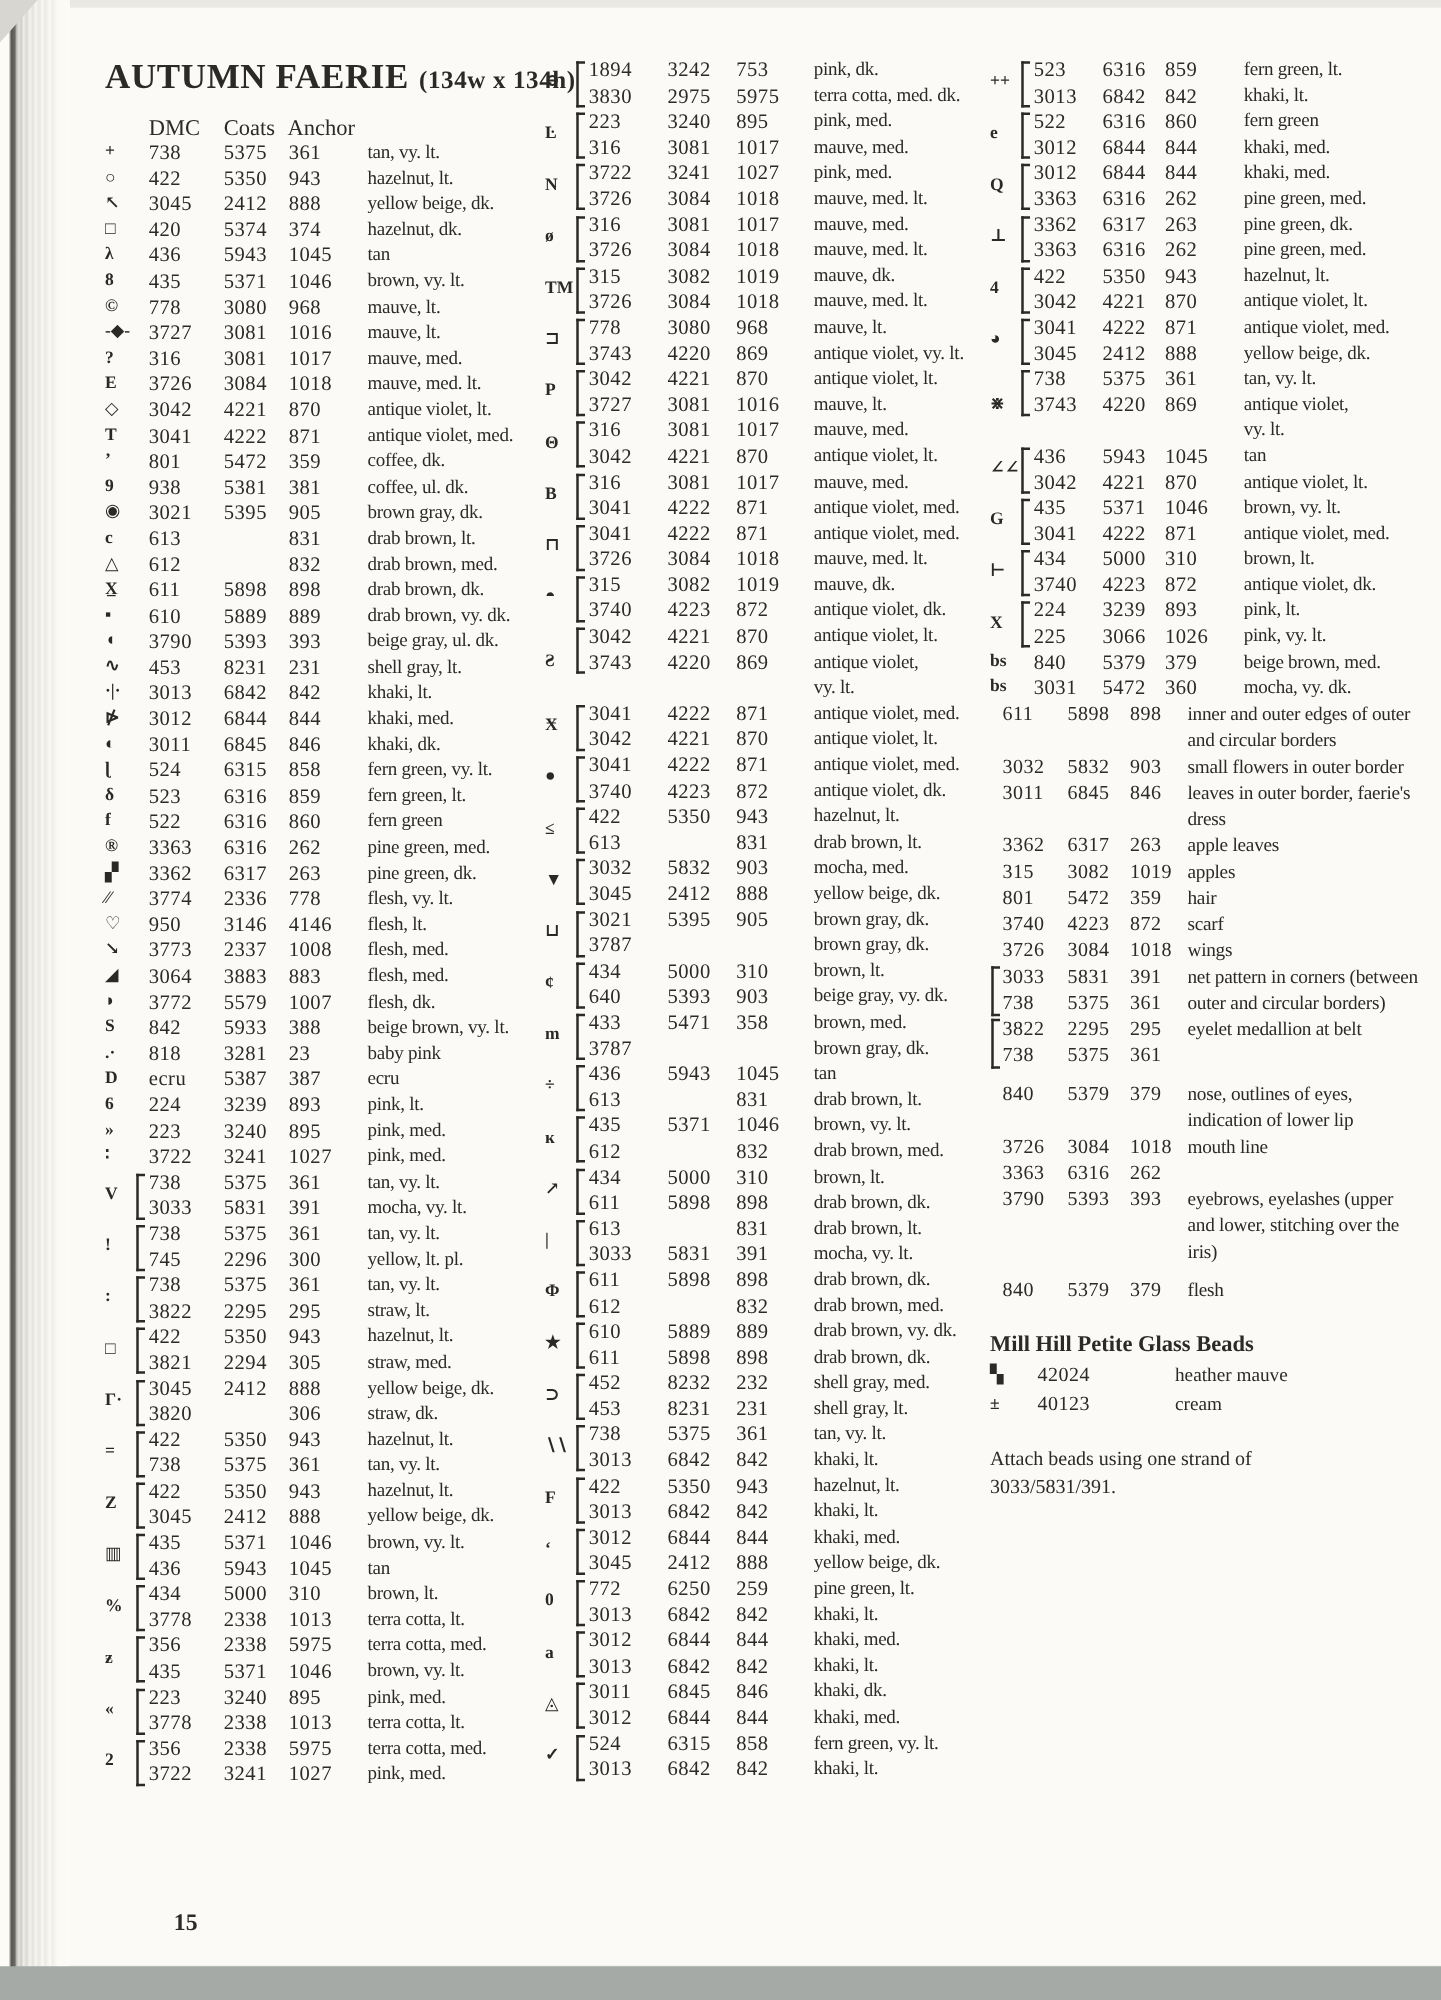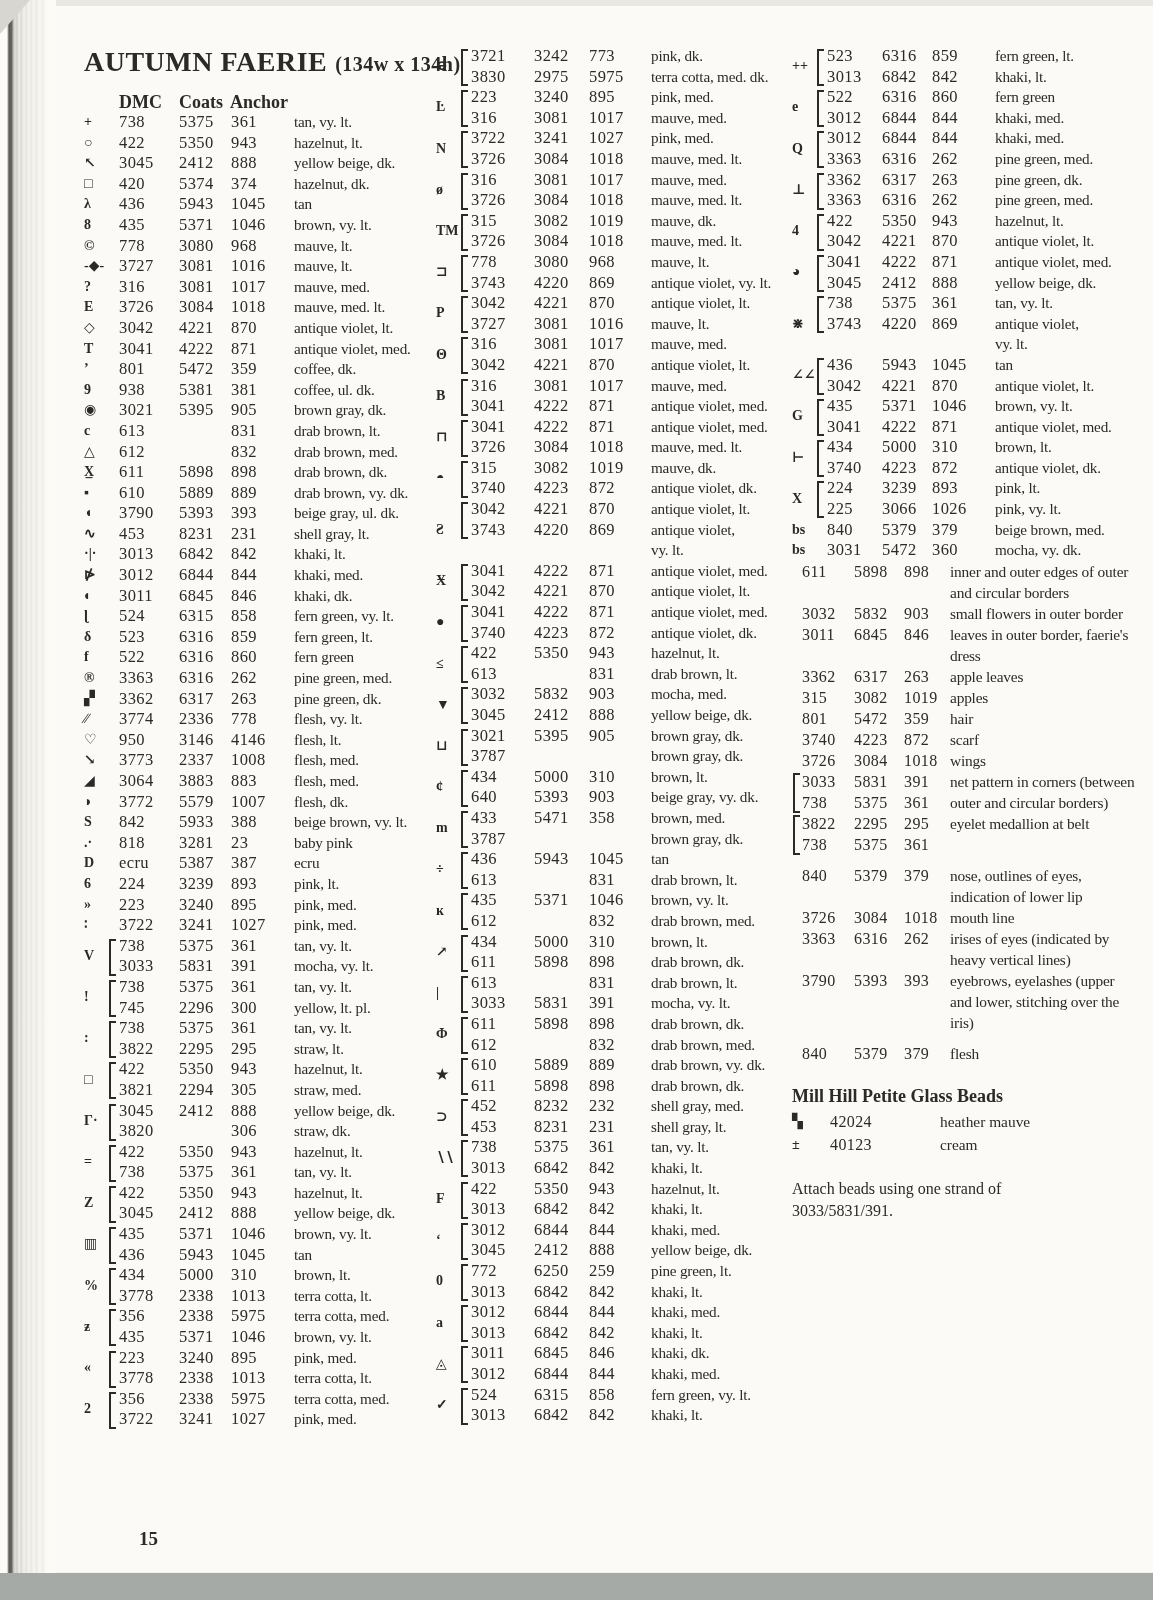--- a/index.html
+++ b/index.html
@@ -24,21 +24,21 @@
       #f0eee8 42px,#fcfaf4 46px,
       #fcfbf6 56px);}
   .top-edge{position:absolute;left:56px;top:0;width:1097px;height:6px;background:#eae8e3;}
   .corner-curl{position:absolute;left:0;top:0;width:0;height:0;
     border-top:34px solid #d8d6d1;border-right:30px solid transparent;}
 
   .title{position:absolute;left:84px;top:46px;font-weight:bold;letter-spacing:.5px;}
   .title .main{font-size:28px;}
   .title .size{font-size:20px;margin-left:8px;}
 
-  .hdr{position:absolute;top:92px;font-weight:bold;font-size:18px;}
+  .hdr{position:absolute;top:92px;font-weight:normal;font-size:18px;}
   #h-dmc{left:119px}
   #h-coats{left:179px}
   #h-anchor{left:230px}
 
   .keycol{position:absolute;font-size:16.5px;line-height:20.6px;}
   #col1{left:84px;top:112px;width:352px}
   #col2{left:436px;top:46px;width:356px}
   #col3{left:792px;top:46px;width:361px}
 
   .entry{display:flex;align-items:center;}
@@ -813,23 +813,23 @@
     </div>
   </div>
 <div class="keycol" id="col2">
     <div class="entry">
       <span class="sym">⊖</span>
       <span class="br">
         <span class="bracket"></span>
       </span>
       <div class="lines">
         <div class="line">
-          <span class="dmc num">3721</span>
+          <span class="dmc num">1894</span>
           <span class="coats num">3242</span>
-          <span class="anchor num">773</span>
+          <span class="anchor num">753</span>
           <span class="cname">pink, dk.</span>
         </div>
         <div class="line">
           <span class="dmc num">3830</span>
           <span class="coats num">2975</span>
           <span class="anchor num">5975</span>
           <span class="cname">terra cotta, med. dk.</span>
         </div>
       </div>
     </div>
@@ -1883,21 +1883,20 @@
       </div>
       <div class="bs-item">
         <span class="bs-br"></span>
         <div class="bs-codes">
           <div class="bs-cline">
             <span class="bs-c1 num">3363</span>
             <span class="bs-c2 num">6316</span>
             <span class="bs-c3 num">262</span>
           </div>
         </div>
-        <div class="bs-desc">irises of eyes (indicated by heavy vertical lines)</div>
       </div>
       <div class="bs-item">
         <span class="bs-br"></span>
         <div class="bs-codes">
           <div class="bs-cline">
             <span class="bs-c1 num">3790</span>
             <span class="bs-c2 num">5393</span>
             <span class="bs-c3 num">393</span>
           </div>
         </div>

